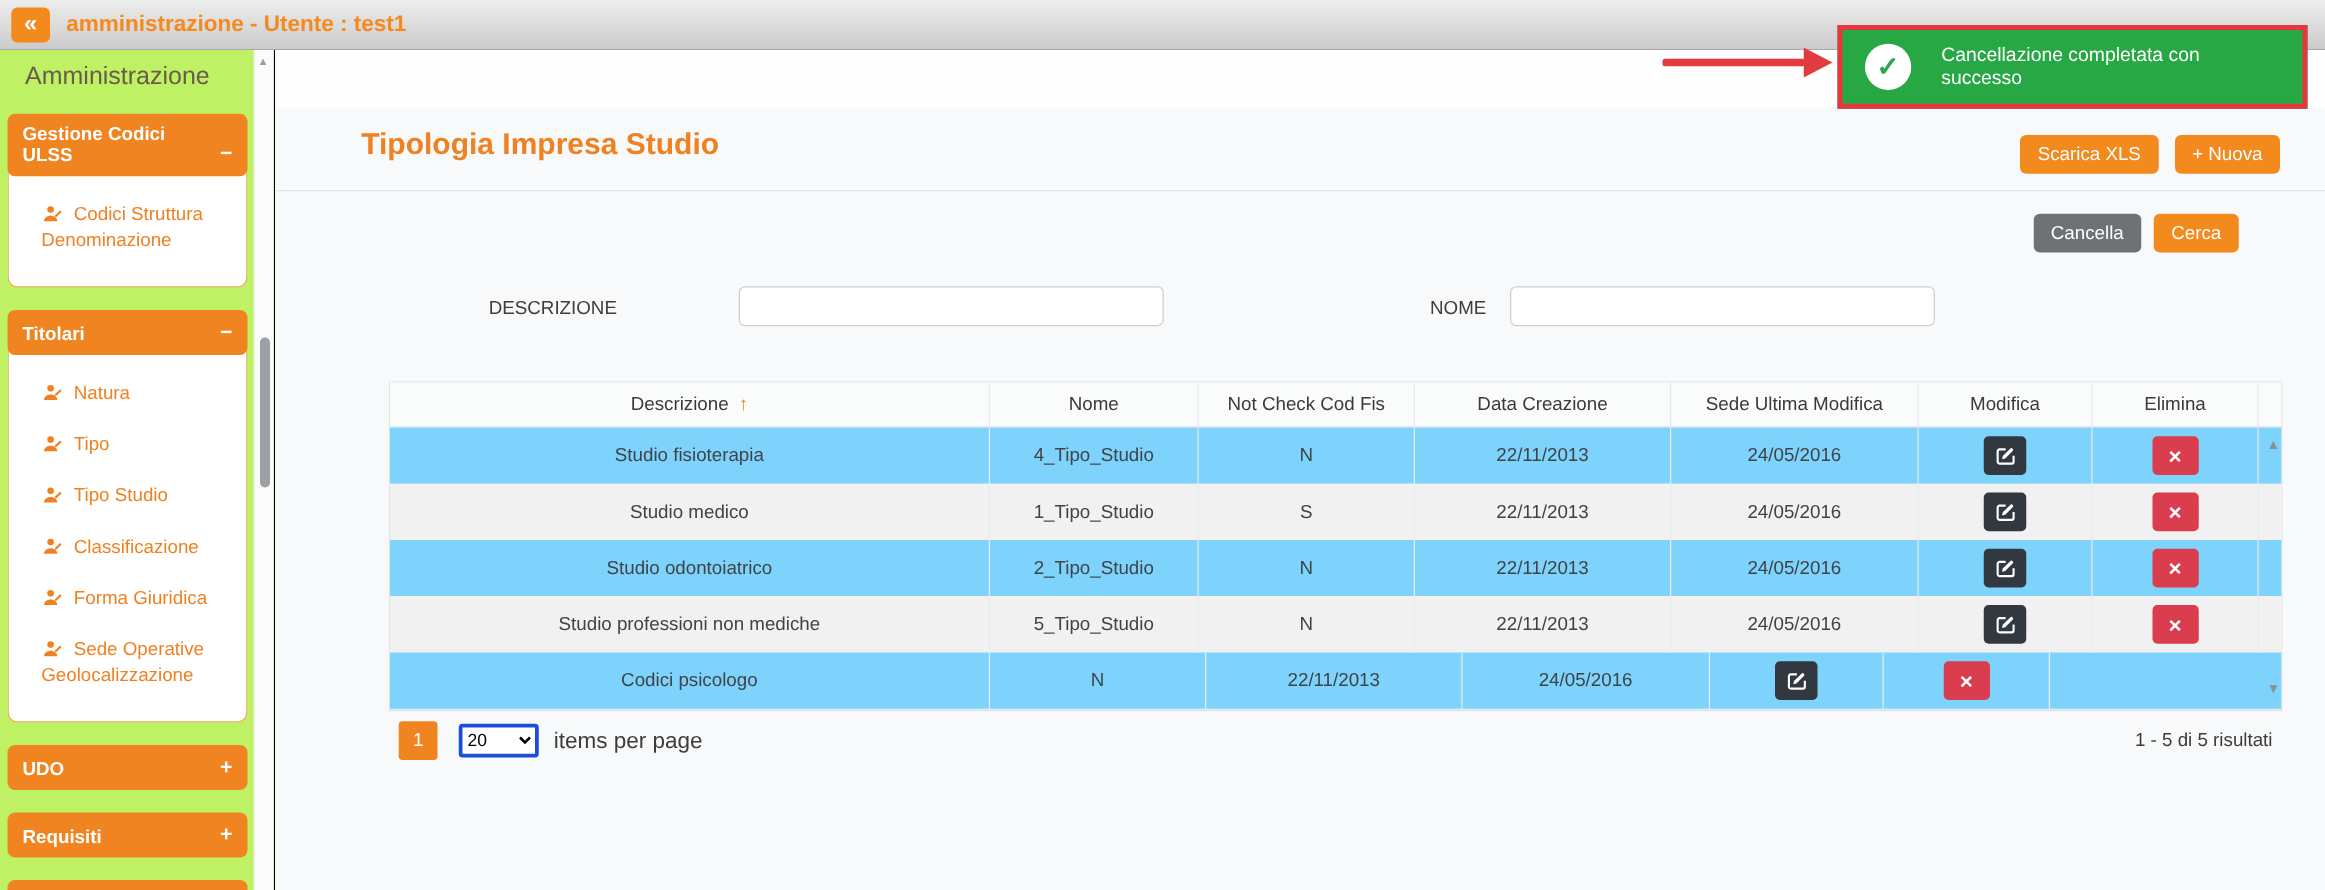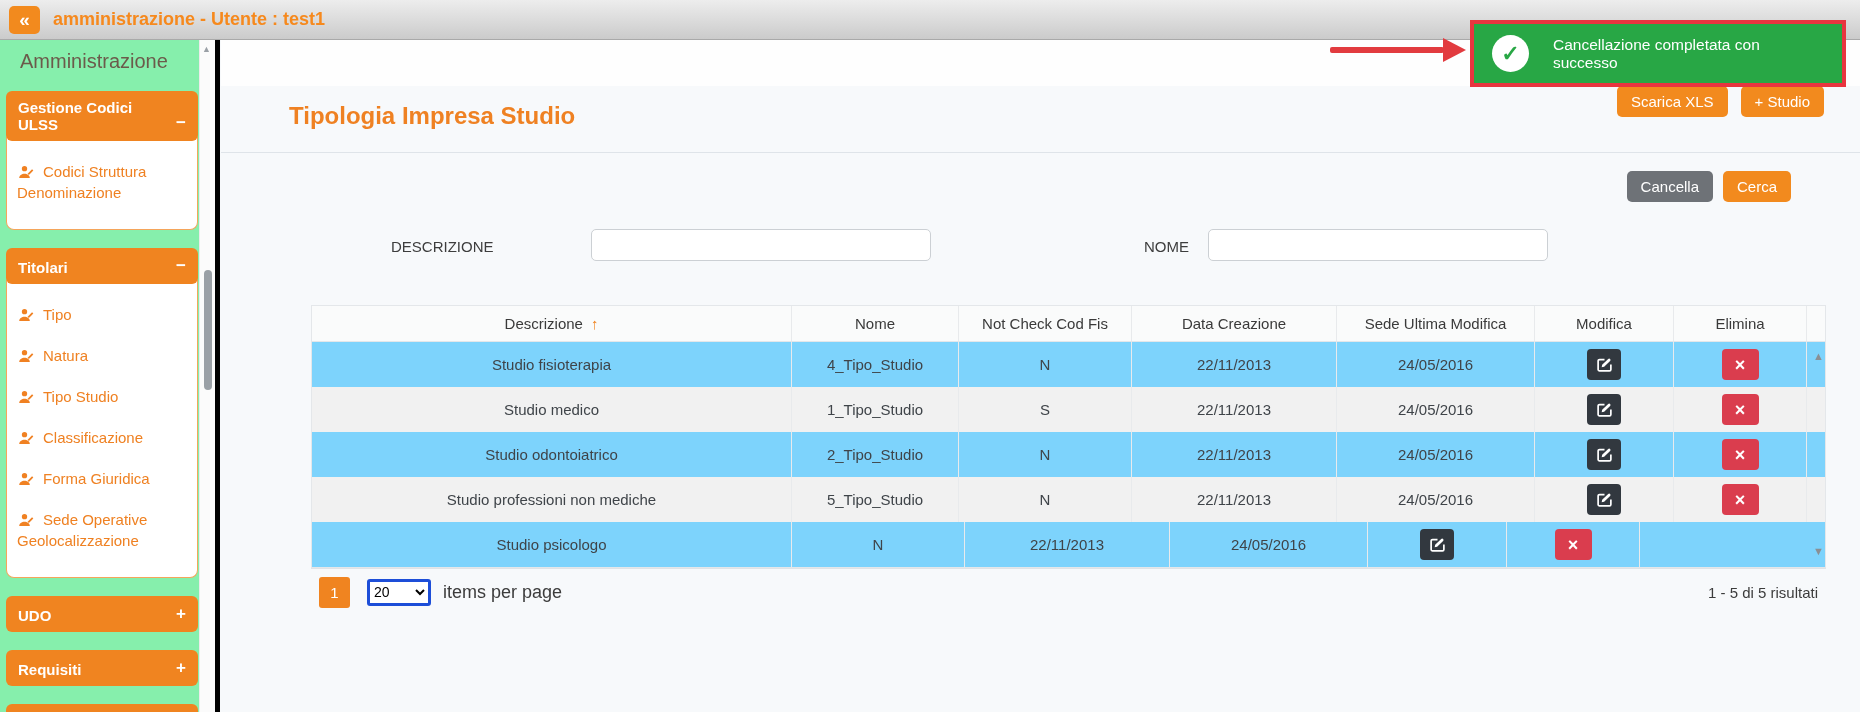--- a/index.html
+++ b/index.html
@@ -47,53 +47,53 @@
     background:#e23b3f; z-index:9; border-radius:2px;
   }
   .anno-arrow-head {
     position:absolute; left:1443px; top:38px; width:0; height:0; z-index:9;
     border-top:12px solid transparent; border-bottom:12px solid transparent;
     border-left:23px solid #e23b3f;
   }
   
   .sidebar {
     position:absolute; left:0; top:40px; width:220px; bottom:0;
-    background:#86efac; border-right:5px solid #000000;
+    background:#bef264; border-right:1px solid #000000;
   }
   .side-content { position:absolute; left:0; top:0; width:204px; bottom:0; padding:6px 6px 0 6px; }
   .side-title { font-size:20px; color:#6b5b4b; margin:4px 0 0 14px; }
   .side-group-header {
     background:#f08420; color:#fff; font-weight:bold; font-size:15px;
     border-radius:6px; padding:8px 12px; margin-top:18px;
     display:flex; justify-content:space-between; align-items:flex-end;
     cursor:pointer; position:relative; z-index:1;
   }
   .side-group-header .toggle { font-size:17px; font-weight:bold; }
   .side-panel {
     border:1px solid #f5a55b; border-top:none; border-radius:0 0 8px 8px;
-    margin-top:-4px; padding:14px 8px 16px 8px; background:#fff;
+    margin-top:-4px; padding:14px 8px 16px 24px; background:#fff;
   }
   .side-item {
     color:#ef8122; font-size:15px; padding:10px 2px; line-height:21px; cursor:pointer;
   }
   .side-item svg { vertical-align:-3px; margin-right:7px; }
   .side-scrollbar {
     position:absolute; right:0; top:0; bottom:0; width:16px;
     border-left:1px solid #ececec; background:#fbfbfb;
   }
   .side-scroll-up { position:absolute; top:4px; left:2px; color:#9aa0a6; font-size:9px; cursor:pointer; }
   .side-thumb {
     position:absolute; top:230px; left:4px; width:8px; height:120px;
     background:#9aa0a6; border-radius:4px; cursor:grab;
   }
   
   .main { position:absolute; left:221px; top:40px; right:0; bottom:0; background:#f7f9fb; }
   .main-white-strip { position:absolute; left:0; top:0; right:0; height:46px; background:#fefefe; }
   .page-title { position:absolute; left:68px; top:62px; color:#ef8122; font-size:24px; }
-  .toolbar { position:absolute; right:36px; top:46px; display:flex; gap:13px; }
+  .toolbar { position:absolute; right:36px; top:68px; display:flex; gap:13px; }
   .btn { border:none; border-radius:5px; font-size:15px; cursor:pointer; font-family:inherit; }
   .btn-orange { background:#f28a1e; color:#fff; padding:7px 14px; }
   .btn-gray { background:#6e7277; color:#fff; padding:7px 14px; }
   .divider { position:absolute; left:0; right:0; top:112px; border-top:1px solid #dfe4e9; }
   .filter-actions { position:absolute; right:69px; top:131px; display:flex; gap:10px; }
   .f-label { position:absolute; font-size:15px; color:#3d3d3d; top:198px; }
   .f-label.desc { left:170px; }
   .f-label.nome { left:923px; }
   .f-input {
     position:absolute; top:189px; height:32px; border:1px solid #ccd0d4;
@@ -189,28 +189,28 @@
     <div class="side-group-header">
       <span>Titolari</span>
       <span class="toggle">−</span>
     </div>
     <div class="side-panel">
       <div class="side-item">
         <svg viewBox="0 0 24 24" width="19" height="16">
             <circle cx="9" cy="7" r="4" fill="#f08122"></circle>
             <path d="M1 21c0-4 4-6.5 8-6.5s8 2.5 8 6.5z" fill="#f08122"></path>
             <path d="M14.5 13.8l5.8-5.8 1.9 1.9-5.8 5.8-2.5.6z" fill="#f08122"></path>
+          </svg><span>Natura</span>
+      </div>
+      <div class="side-item">
+        <svg viewBox="0 0 24 24" width="19" height="16">
+            <circle cx="9" cy="7" r="4" fill="#f08122"></circle>
+            <path d="M1 21c0-4 4-6.5 8-6.5s8 2.5 8 6.5z" fill="#f08122"></path>
+            <path d="M14.5 13.8l5.8-5.8 1.9 1.9-5.8 5.8-2.5.6z" fill="#f08122"></path>
           </svg><span>Tipo</span>
-      </div>
-      <div class="side-item">
-        <svg viewBox="0 0 24 24" width="19" height="16">
-            <circle cx="9" cy="7" r="4" fill="#f08122"></circle>
-            <path d="M1 21c0-4 4-6.5 8-6.5s8 2.5 8 6.5z" fill="#f08122"></path>
-            <path d="M14.5 13.8l5.8-5.8 1.9 1.9-5.8 5.8-2.5.6z" fill="#f08122"></path>
-          </svg><span>Natura</span>
       </div>
       <div class="side-item">
         <svg viewBox="0 0 24 24" width="19" height="16">
             <circle cx="9" cy="7" r="4" fill="#f08122"></circle>
             <path d="M1 21c0-4 4-6.5 8-6.5s8 2.5 8 6.5z" fill="#f08122"></path>
             <path d="M14.5 13.8l5.8-5.8 1.9 1.9-5.8 5.8-2.5.6z" fill="#f08122"></path>
           </svg><span>Tipo Studio</span>
       </div>
       <div class="side-item">
         <svg viewBox="0 0 24 24" width="19" height="16">
@@ -256,21 +256,21 @@
   </div>
 </div>
 
 <div class="main">
   <div class="main-white-strip"></div>
 
   <h1 class="page-title">Tipologia Impresa Studio</h1>
 
   <div class="toolbar">
     <button class="btn btn-orange">Scarica XLS</button>
-    <button class="btn btn-orange">+ Studio</button>
+    <button class="btn btn-orange">+ Nuova</button>
   </div>
 
   <div class="divider"></div>
 
   <div class="filter-actions">
     <button class="btn btn-gray">Cancella</button>
     <button class="btn btn-orange">Cerca</button>
   </div>
 
   <label class="f-label desc">DESCRIZIONE</label>
@@ -381,21 +381,21 @@
               </svg>
             </button>
           </div>
         <div class="gcell c7">
             <button class="del-btn">×</button>
           </div>
         <div class="gcell c8"></div>
       </div>
 
       <div class="grow">
-        <div class="gcell c1">Studio psicologo</div>
+        <div class="gcell c1">Codici psicologo</div>
         <div class="gcell c3">N</div>
         <div class="gcell c4">22/11/2013</div>
         <div class="gcell c5">24/05/2016</div>
         <div class="gcell c6">
             <button class="edit-btn">
               <svg viewBox="0 0 24 24" width="17" height="17">
                 <path d="M21 12v7a2 2 0 0 1-2 2H5a2 2 0 0 1-2-2V7a2 2 0 0 1 2-2h7" fill="none" stroke="#fff" stroke-width="2.4"></path>
                 <path d="M17.2 4.2a1.9 1.9 0 0 1 2.7 2.7L11.5 15.3 8 16l.7-3.5z" fill="#fff"></path>
               </svg>
             </button>

